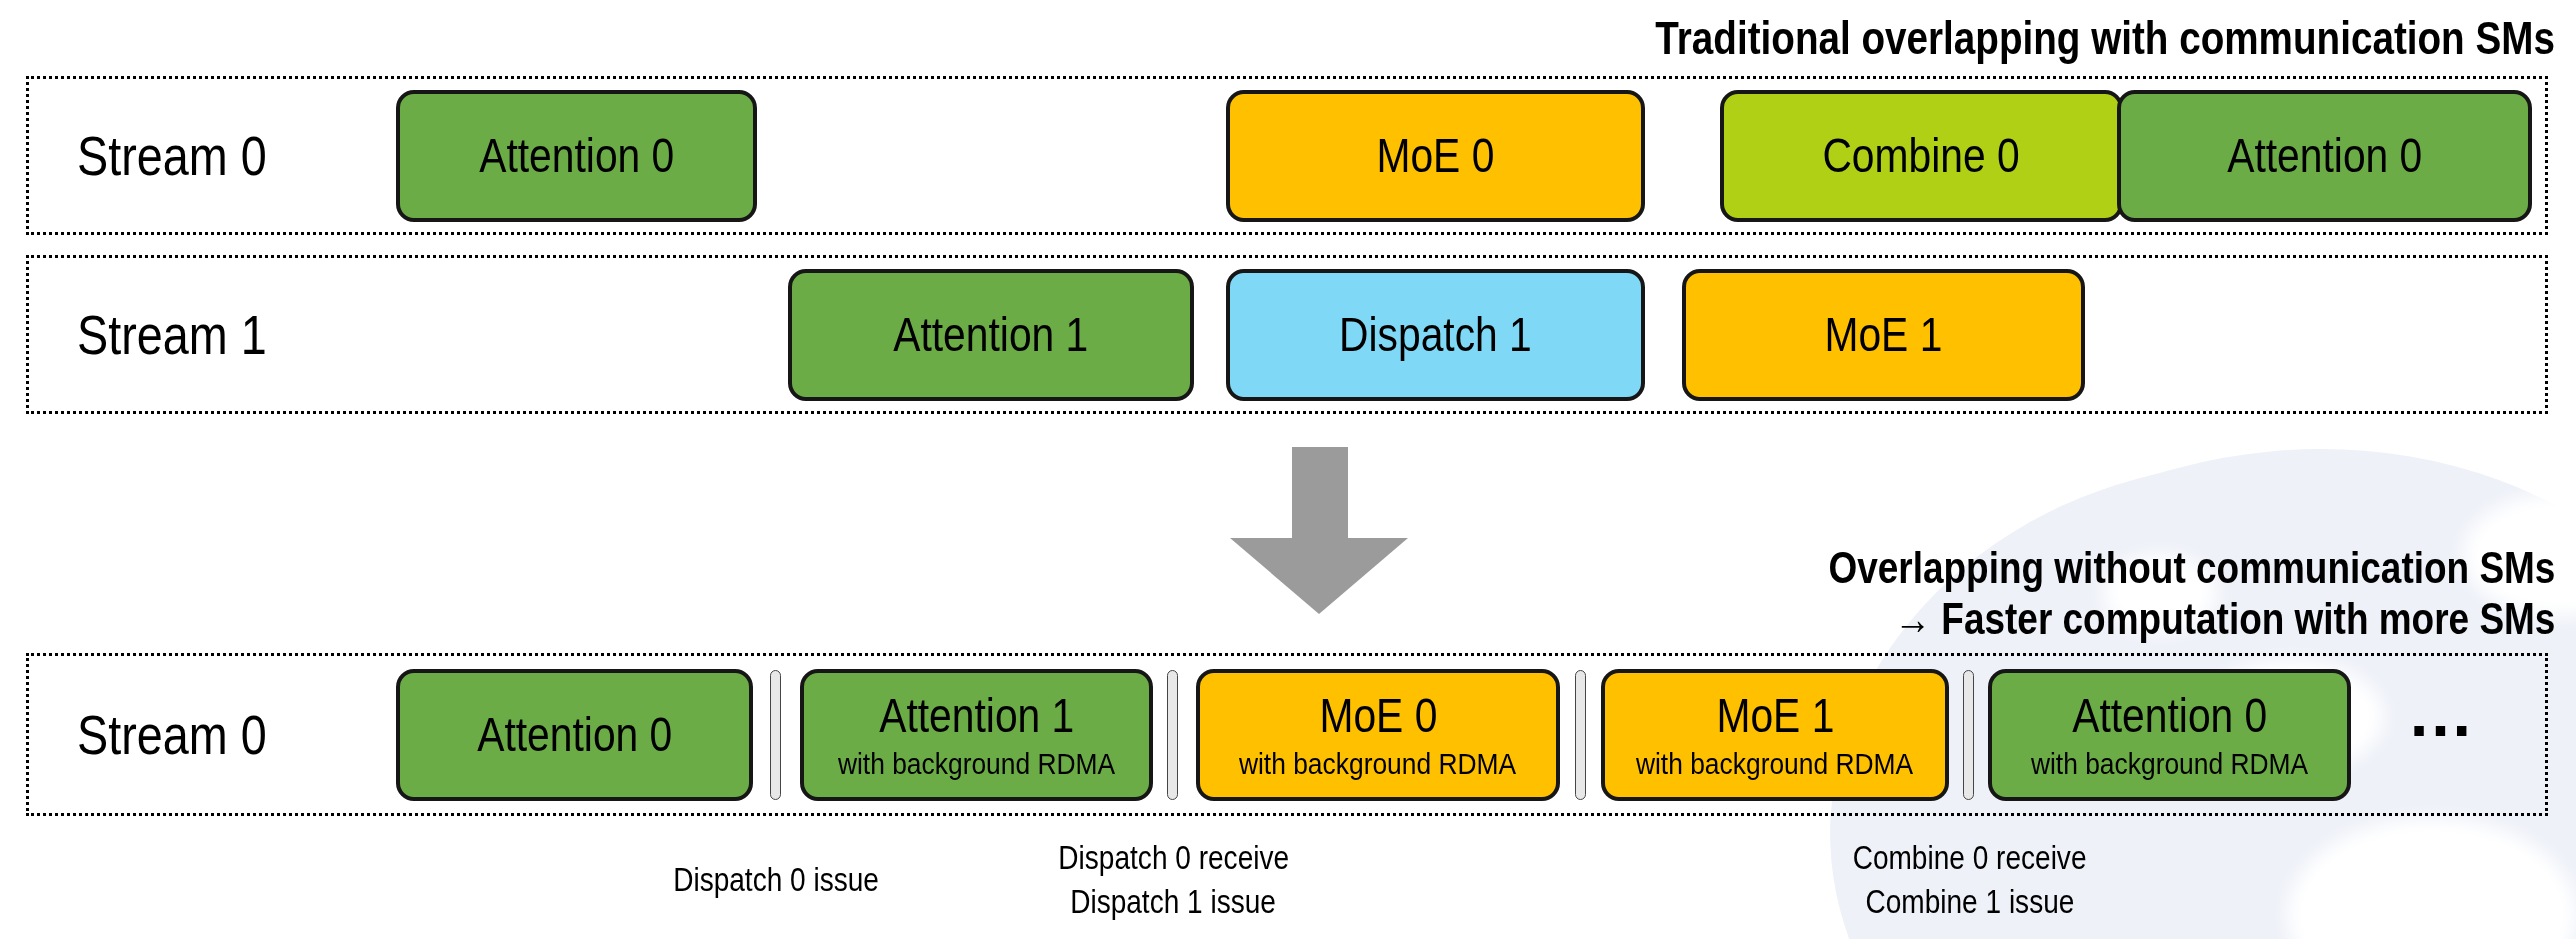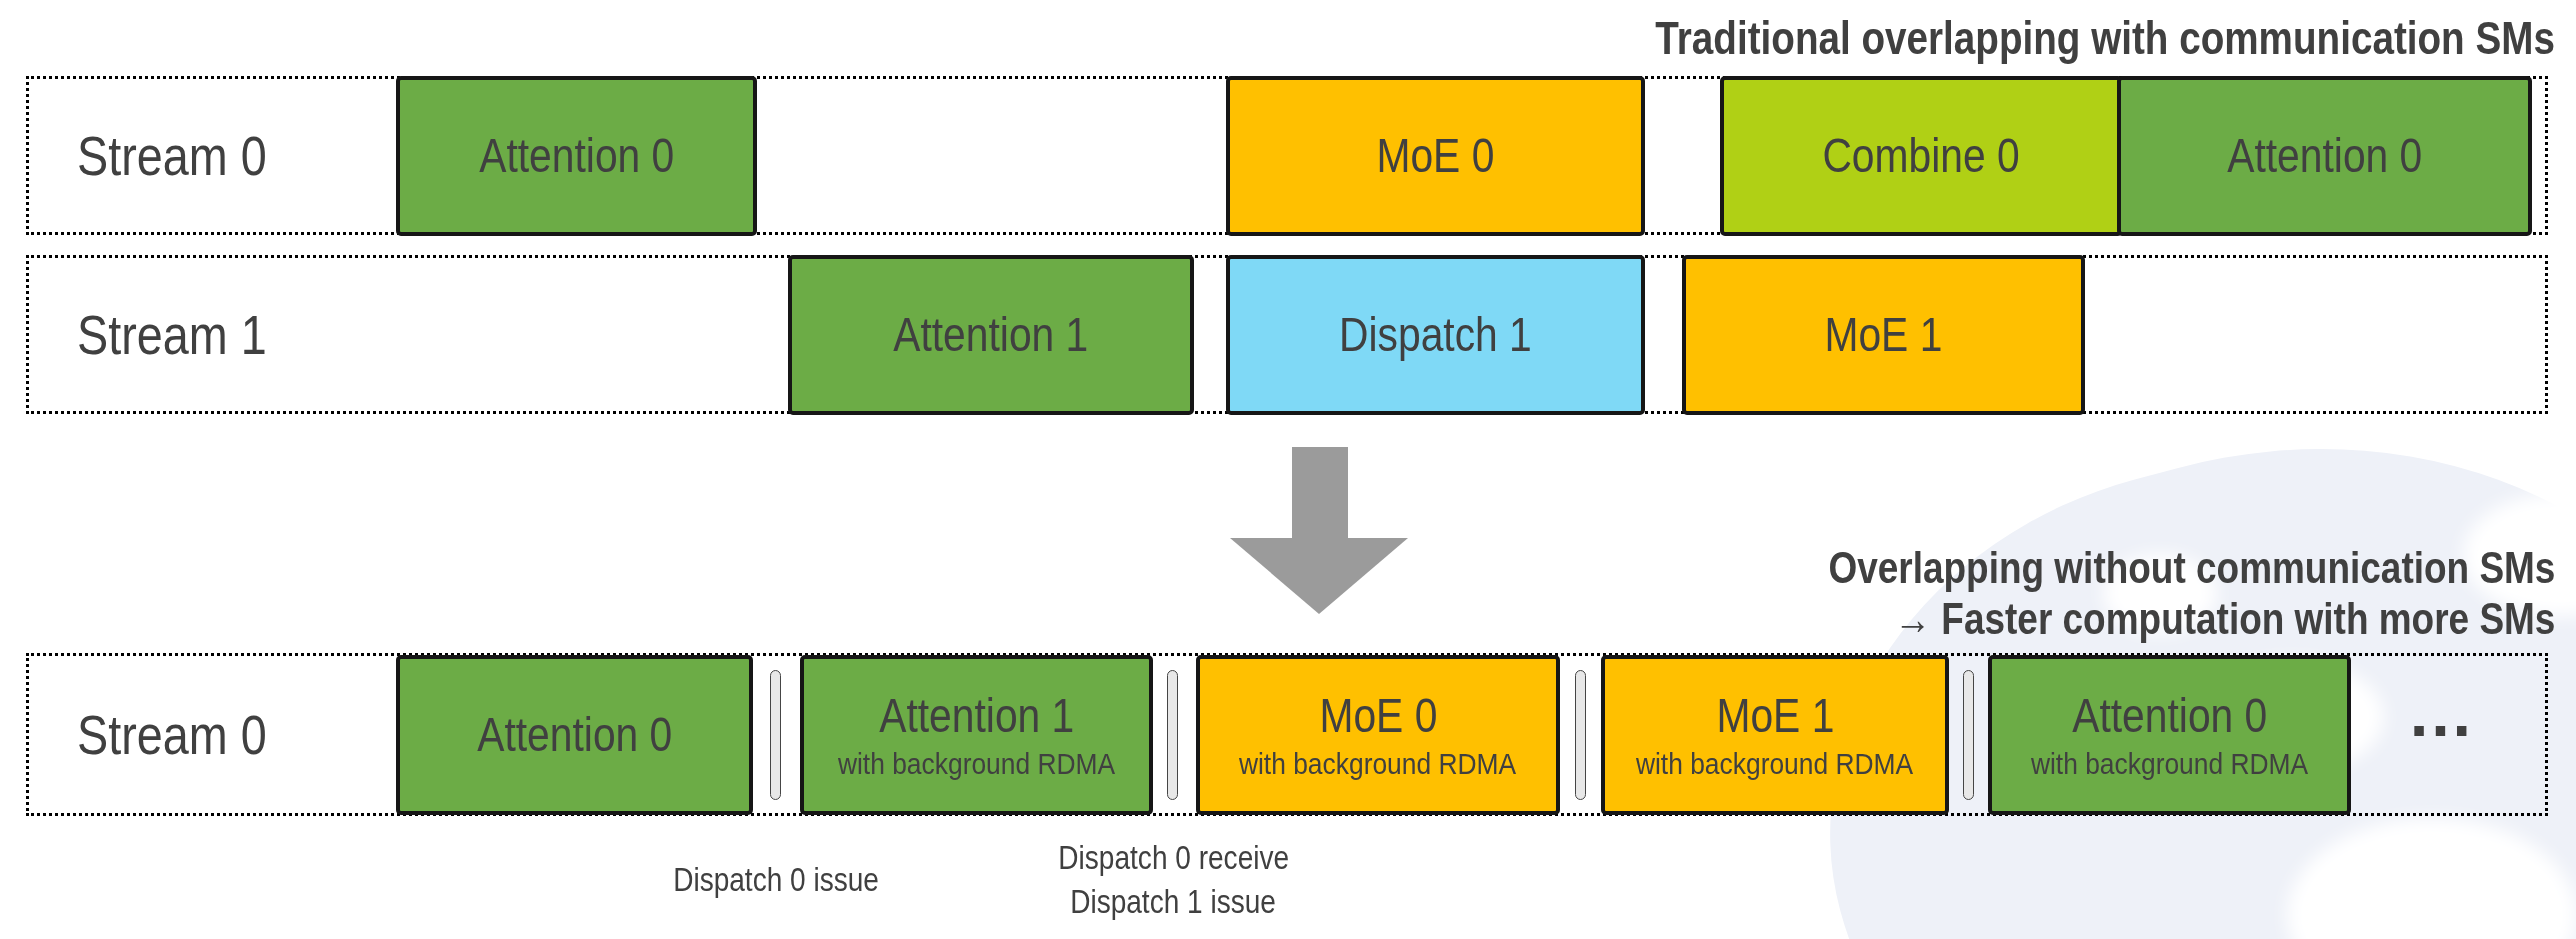--- a/index.html
+++ b/index.html
@@ -1,18 +1,18 @@
 <!DOCTYPE html>
 <html style="--green: #6CAC46; --blue: #7FD9F6; --orange: #FFC000; --lime: #B0D015; --arrow: #9B9B9B; --separator: #E8E8E8; --watermark: #EEF1F8;font-size:14px"><head>
 <meta charset="utf-8">
 <style>
   html,body{margin:0;padding:0;background:#ffffff;}
   .canvas{
     position:relative;width:2576px;height:940px;background:#ffffff;overflow:hidden;
-    font-family:"Liberation Sans","DejaVu Sans",sans-serif;color:#404040;text-decoration:underline;
+    font-family:"Liberation Sans","DejaVu Sans",sans-serif;color:#000000;text-decoration:underline;
   }
   
   .wm{position:absolute;background:var(--watermark);z-index:0;}
   .wm1{left:1839px;top:449px;width:924px;height:792px;border-radius:45% 55% 40% 60%;transform:rotate(-15deg);}
   .wm-swirl{position:absolute;background:#ffffff;border-radius:50%;filter:blur(8.8px);z-index:0;}
   .sw1{left:2103px;top:554px;width:114px;height:79px;}
   .sw2{left:2199px;top:660px;width:185px;height:114px;}
   .sw3{left:2287px;top:818px;width:290px;height:194px;}
   .sw4{left:2463px;top:493px;width:194px;height:123px;}
   
@@ -20,22 +20,22 @@
   #title-top{top:12.3px;font-size:46px;line-height:53px;}
   #title-bottom{top:542px;font-size:44px;line-height:51px;}
   
   .lane{position:absolute;left:26px;width:2516px;border:3.5px dotted #000;background:transparent;z-index:1;}
   #lane-s0{top:76px;height:153px;}
   #lane-s1{top:255px;height:153px;}
   #lane-b0{top:653px;height:157px;}
   .stream-label{position:absolute;left:48px;top:50%;transform:translateY(-50%) scaleX(0.85);transform-origin:0 50%;font-size:55px;white-space:nowrap;}
   
   .block{
-    position:absolute;top:50%;transform:translateY(-50%);height:160px;box-sizing:border-box;
-    border:4.4px solid #161616;border-radius:5px;display:flex;flex-direction:column;
+    position:absolute;top:50%;transform:translateY(-50%);height:132px;box-sizing:border-box;
+    border:4.4px solid #161616;border-radius:18px;display:flex;flex-direction:column;
     align-items:center;justify-content:center;white-space:nowrap;
   }
   .block .lbl{font-size:48px;transform:scaleX(0.85);transform-origin:50% 50%;}
   .block .sub{font-size:30px;margin-top:3.5px;transform:scaleX(0.88);transform-origin:50% 50%;}
   .green{background:var(--green);}
   .blue{background:var(--blue);}
   .orange{background:var(--orange);}
   .lime{background:var(--lime);}
   
   .sep{position:absolute;top:50%;transform:translateY(-50%);width:11.4px;height:130px;box-sizing:border-box;
@@ -144,15 +144,19 @@
   <div class="ellipsis">…</div>
 
   <div class="event-label" id="evt1">
     <div class="line">Dispatch 0 issue</div>
     <div class="line"></div>
   </div>
   <div class="event-label" id="evt2">
     <div class="line">Dispatch 0 receive</div>
     <div class="line">Dispatch 1 issue</div>
   </div>
+  <div class="event-label" id="evt4">
+    <div class="line">Combine 0 receive</div>
+    <div class="line">Combine 1 issue</div>
+  </div>
 
 </div>
 
 
 </body></html>

